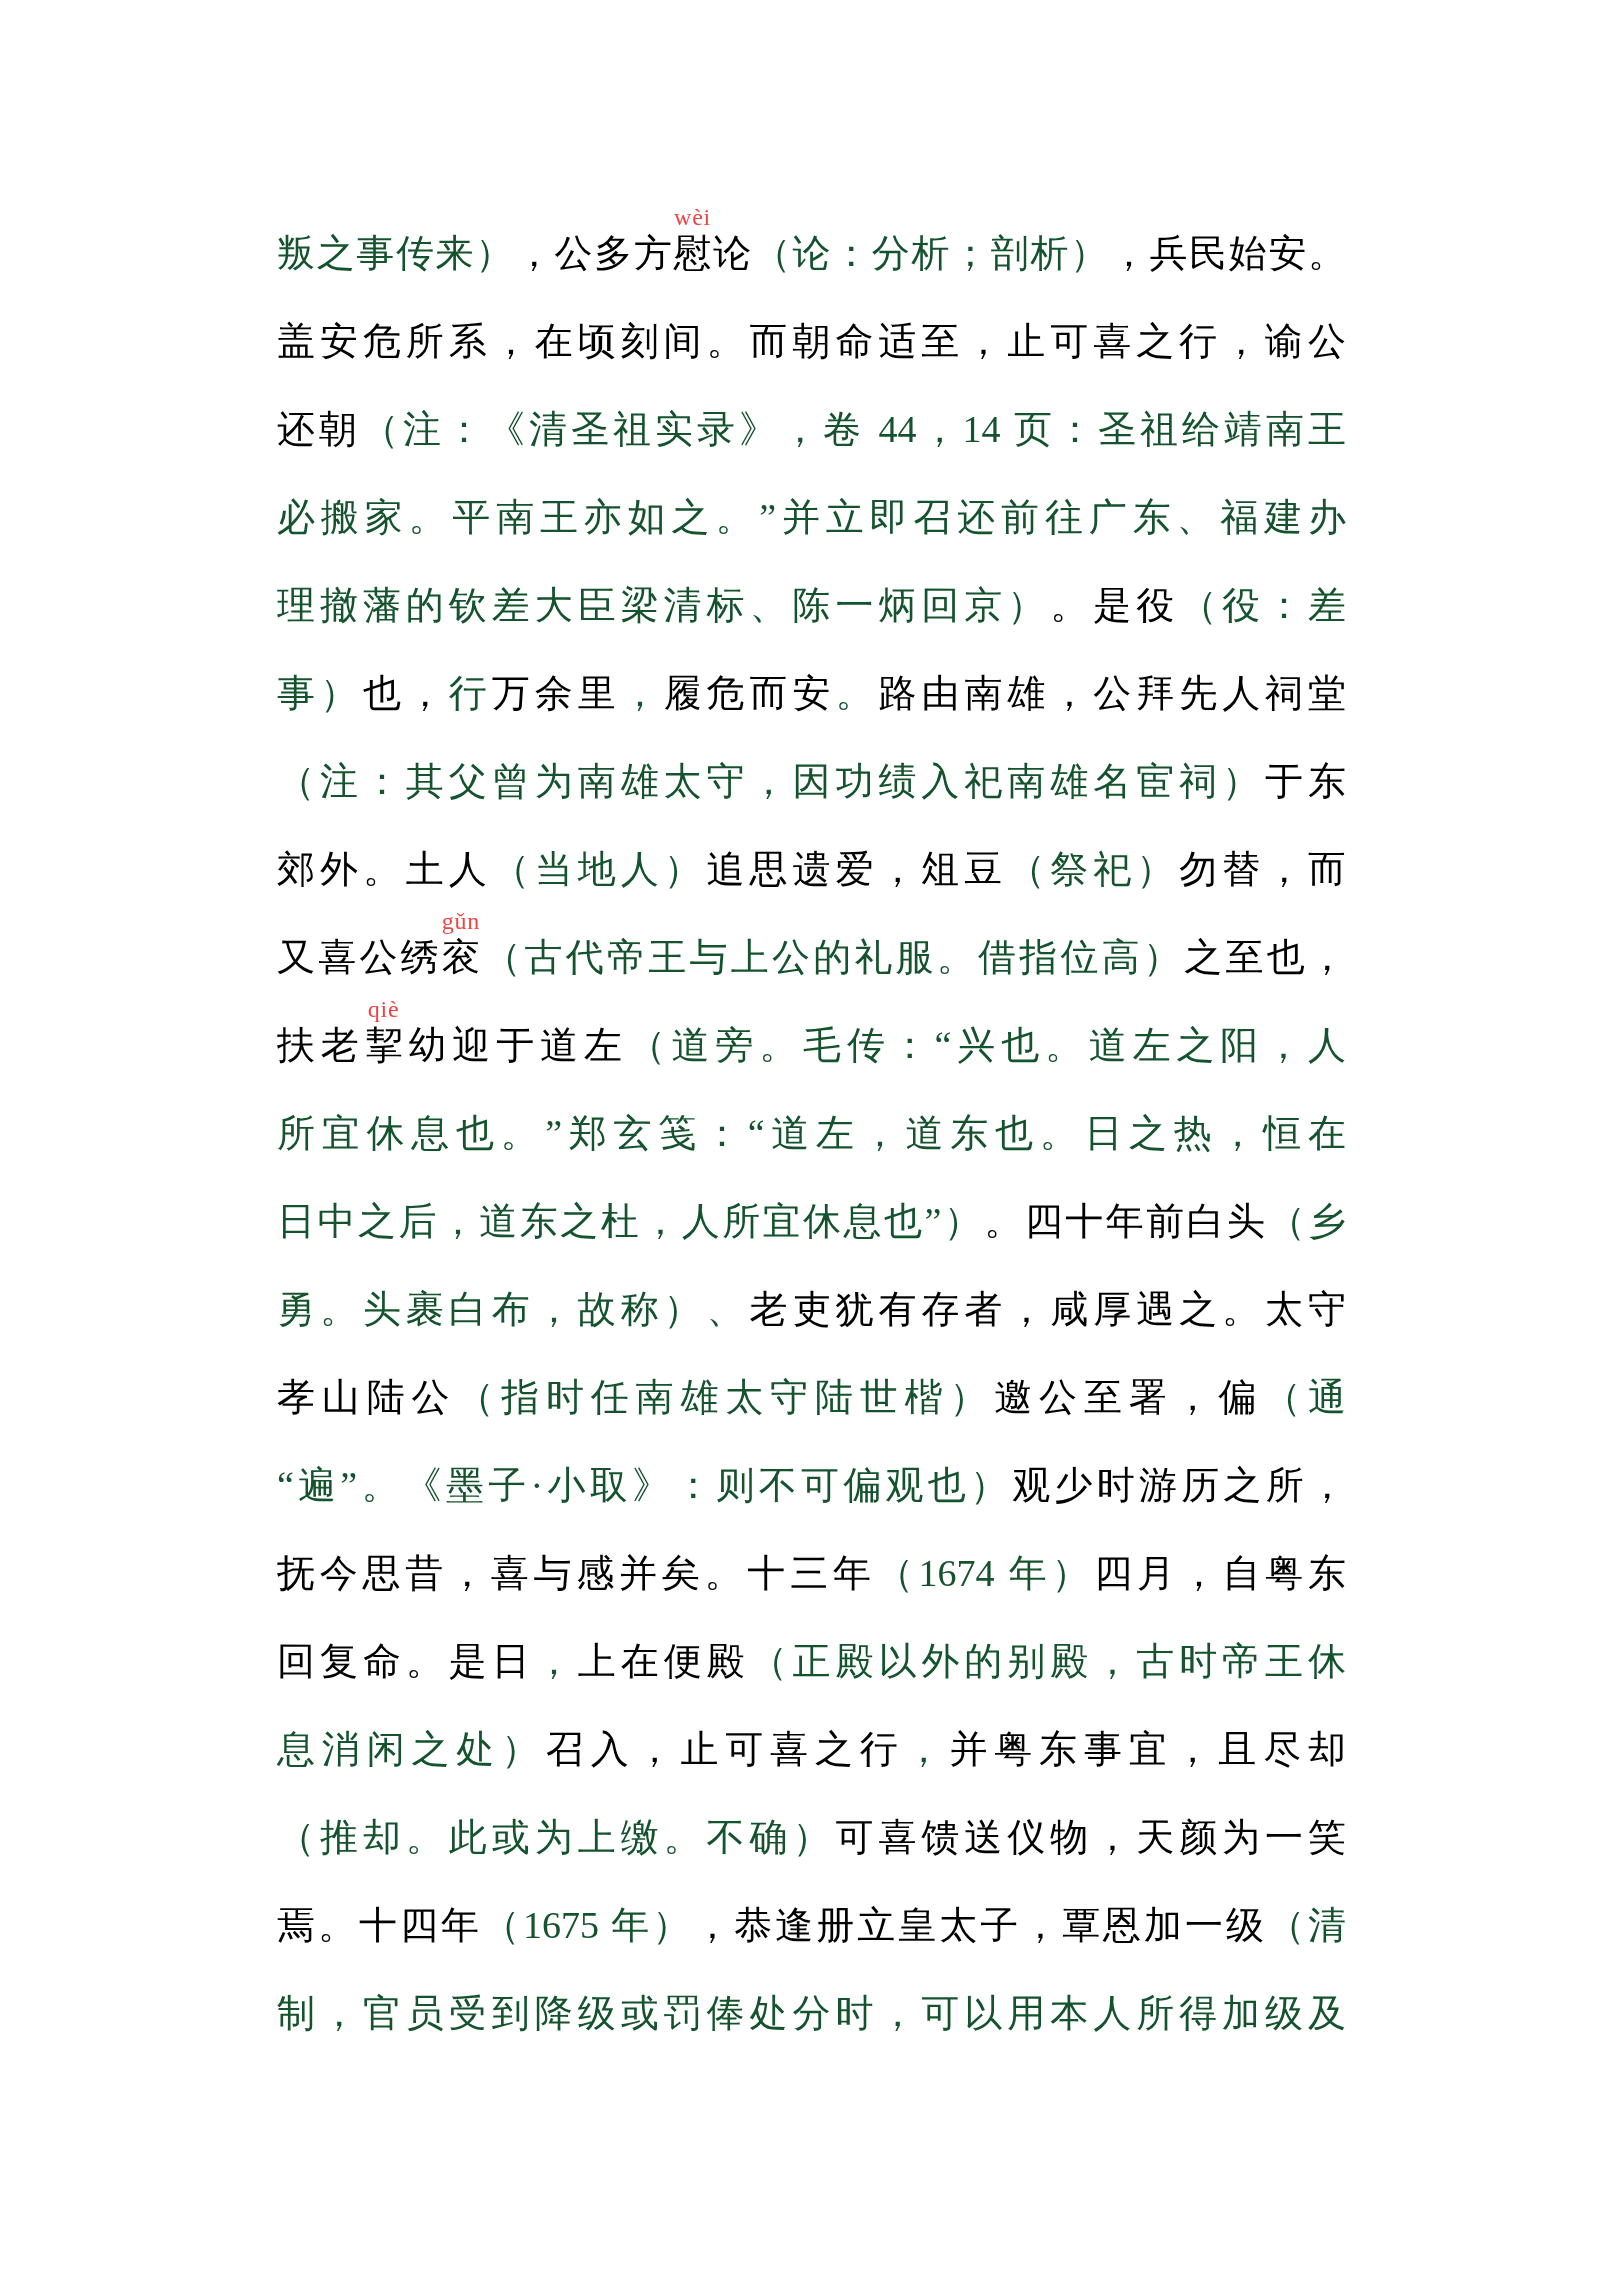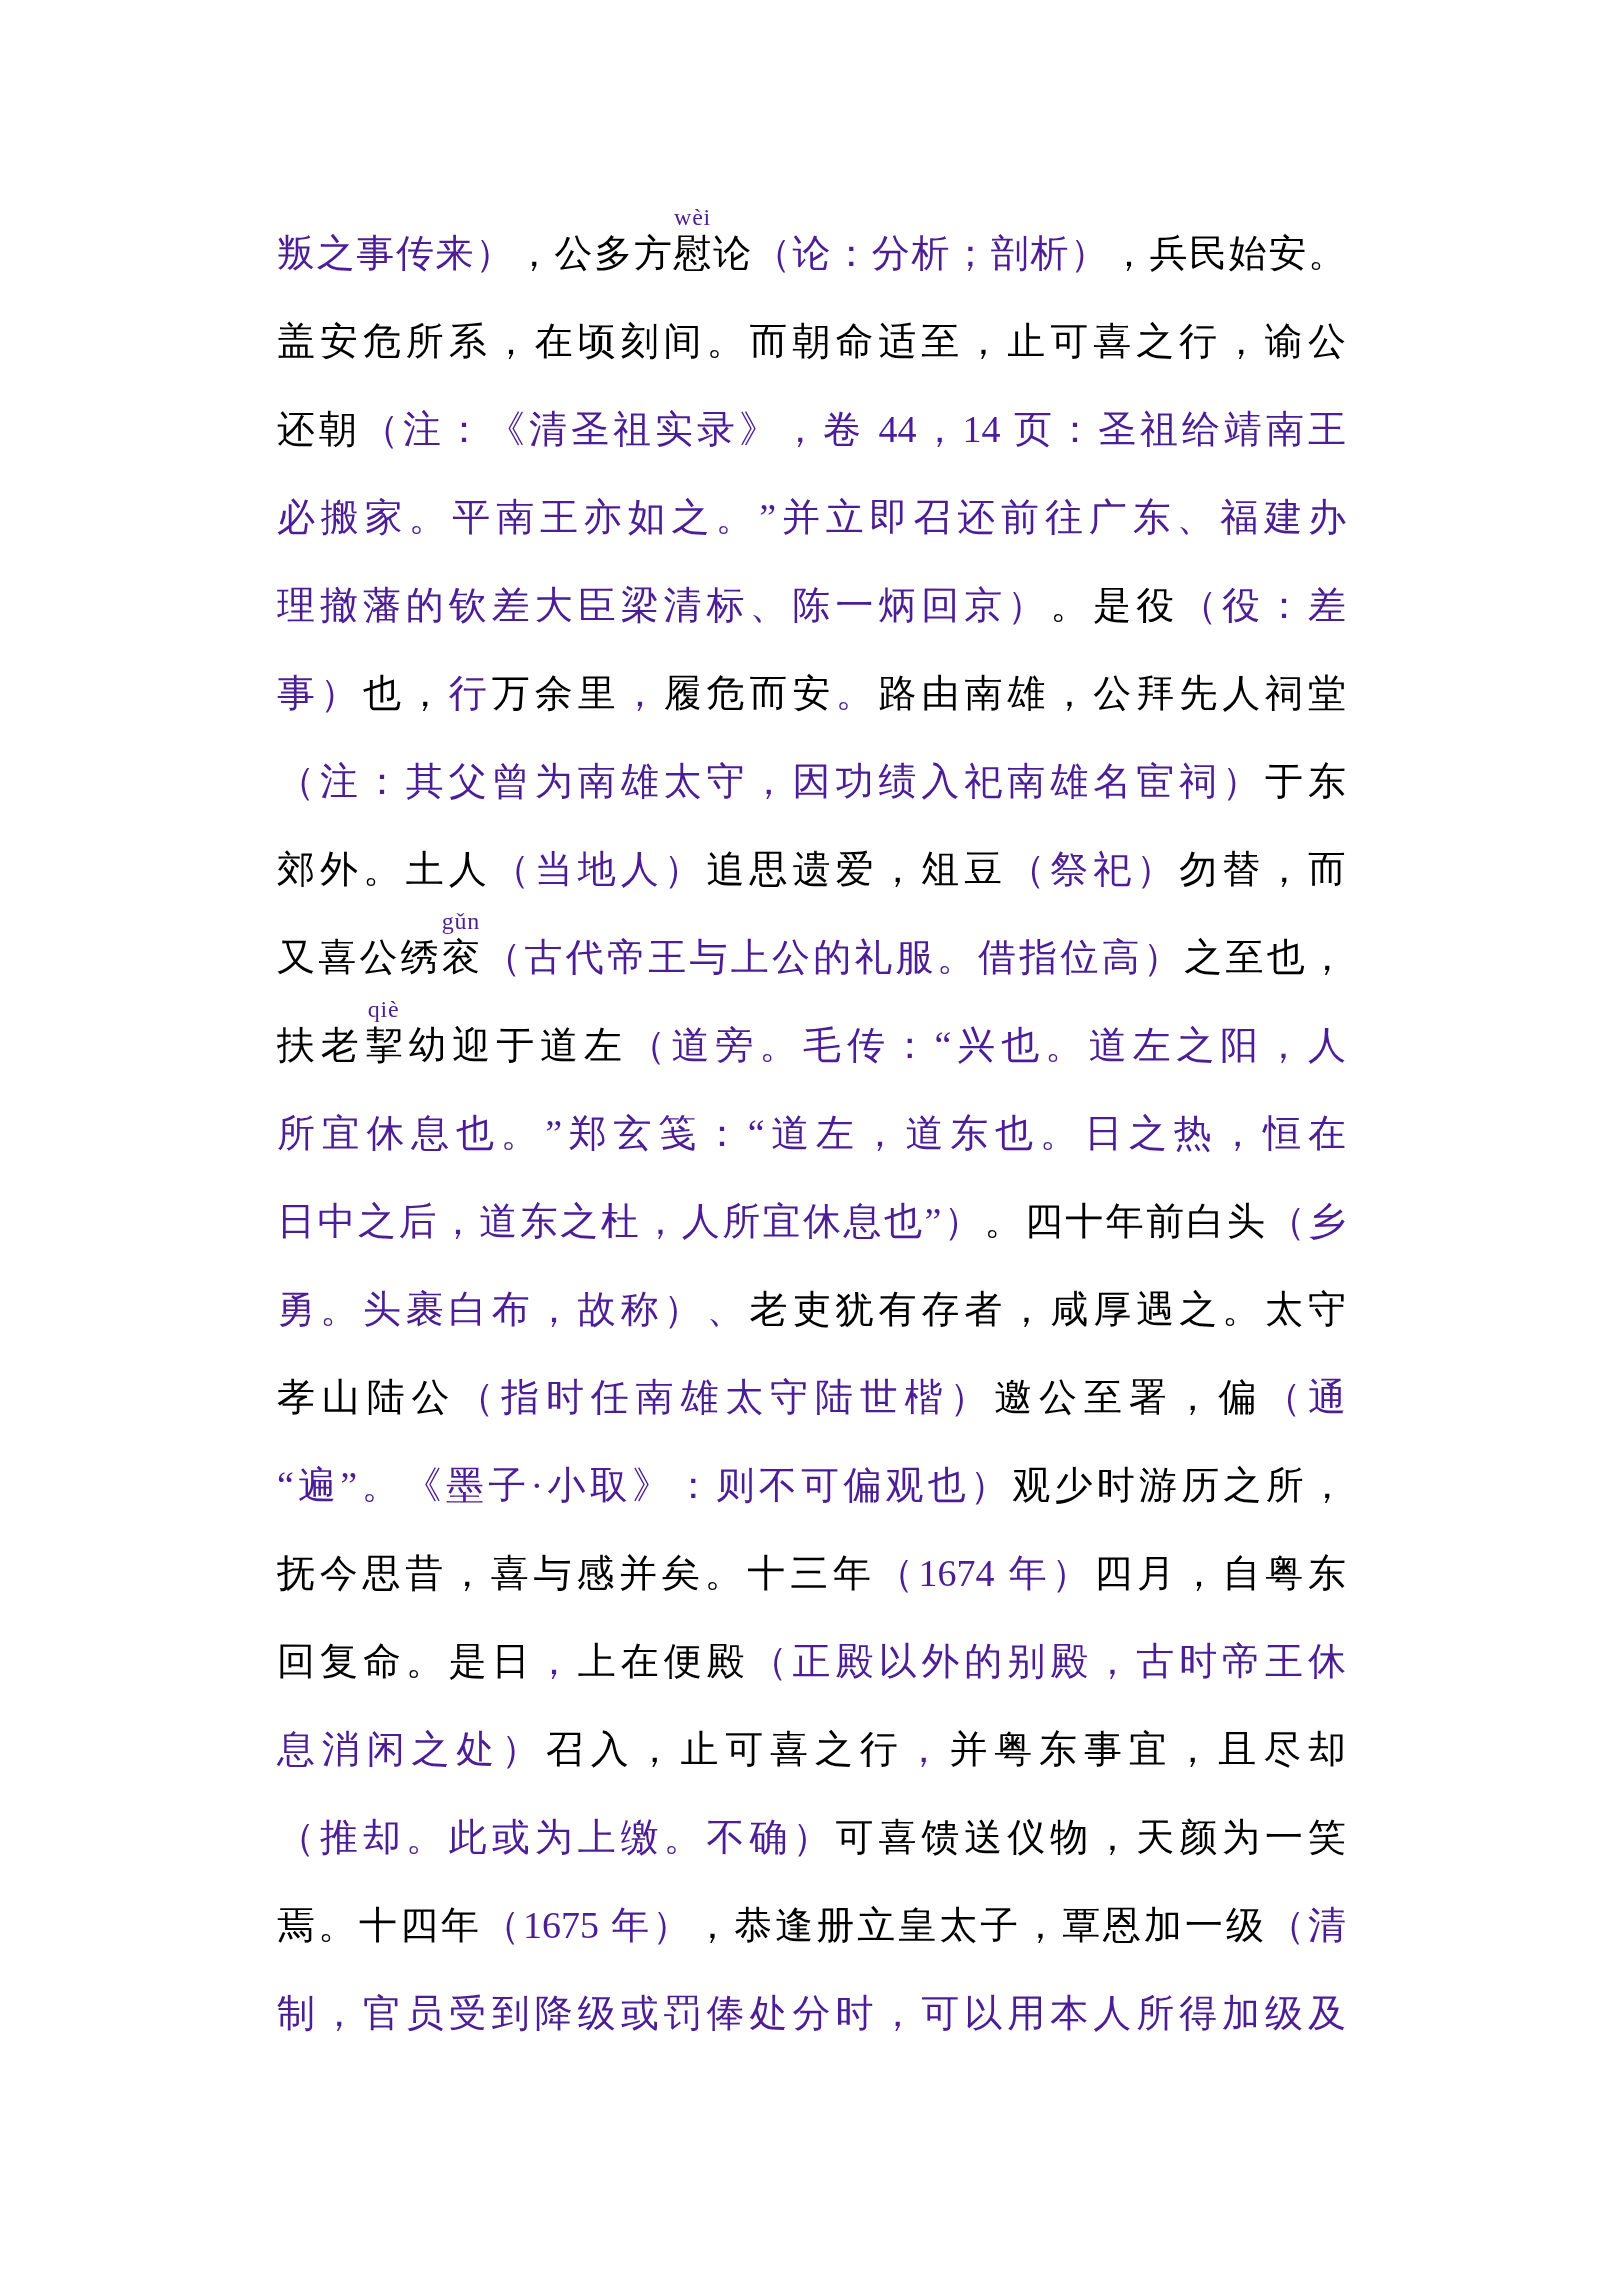--- a/index.html
+++ b/index.html
@@ -24,35 +24,35 @@
     height: 88px;
     line-height: 88px;
     font-size: 38px;
     text-align: justify;
     text-align-last: justify;
     color: #000000;
     letter-spacing: 0;
   }
   .seg { position: relative; }
   .c-black { color: #000000; }
-  .c-red { color: #4c1d95; margin-top: 28px; }
+  .c-red { color: #14532d; margin-top: 28px; }
   .ul {
     text-decoration-color: #ff0000;
     text-decoration-thickness: 2.5px;
     text-underline-offset: 7.4px;
   }
   .has-py { display: inline-block; position: relative; }
   .py {
     position: absolute;
     top: -4.1px;
     left: 50%;
     transform: translateX(-50%);
     font-size: 24px;
     line-height: 24px;
-    color: #4c1d95;
+    color: #ef4444;
     letter-spacing: 0.8px;
     white-space: nowrap;
     font-family: "Liberation Serif", "DejaVu Serif", serif;
   }
 </style>
 </head>
 <body>
 
 <div id="doc">
     <div class="line"><span class="seg c-red"><span>叛之事传来）</span></span><span class="seg c-black"><span>，公多方</span></span><span class="seg c-black has-py"><span class="py">wèi</span><span>慰</span></span><span class="seg c-black"><span>论</span></span><span class="seg c-red"><span>（论：分析；剖析）</span></span><span class="seg c-black"><span>，兵民始安。</span></span></div>

